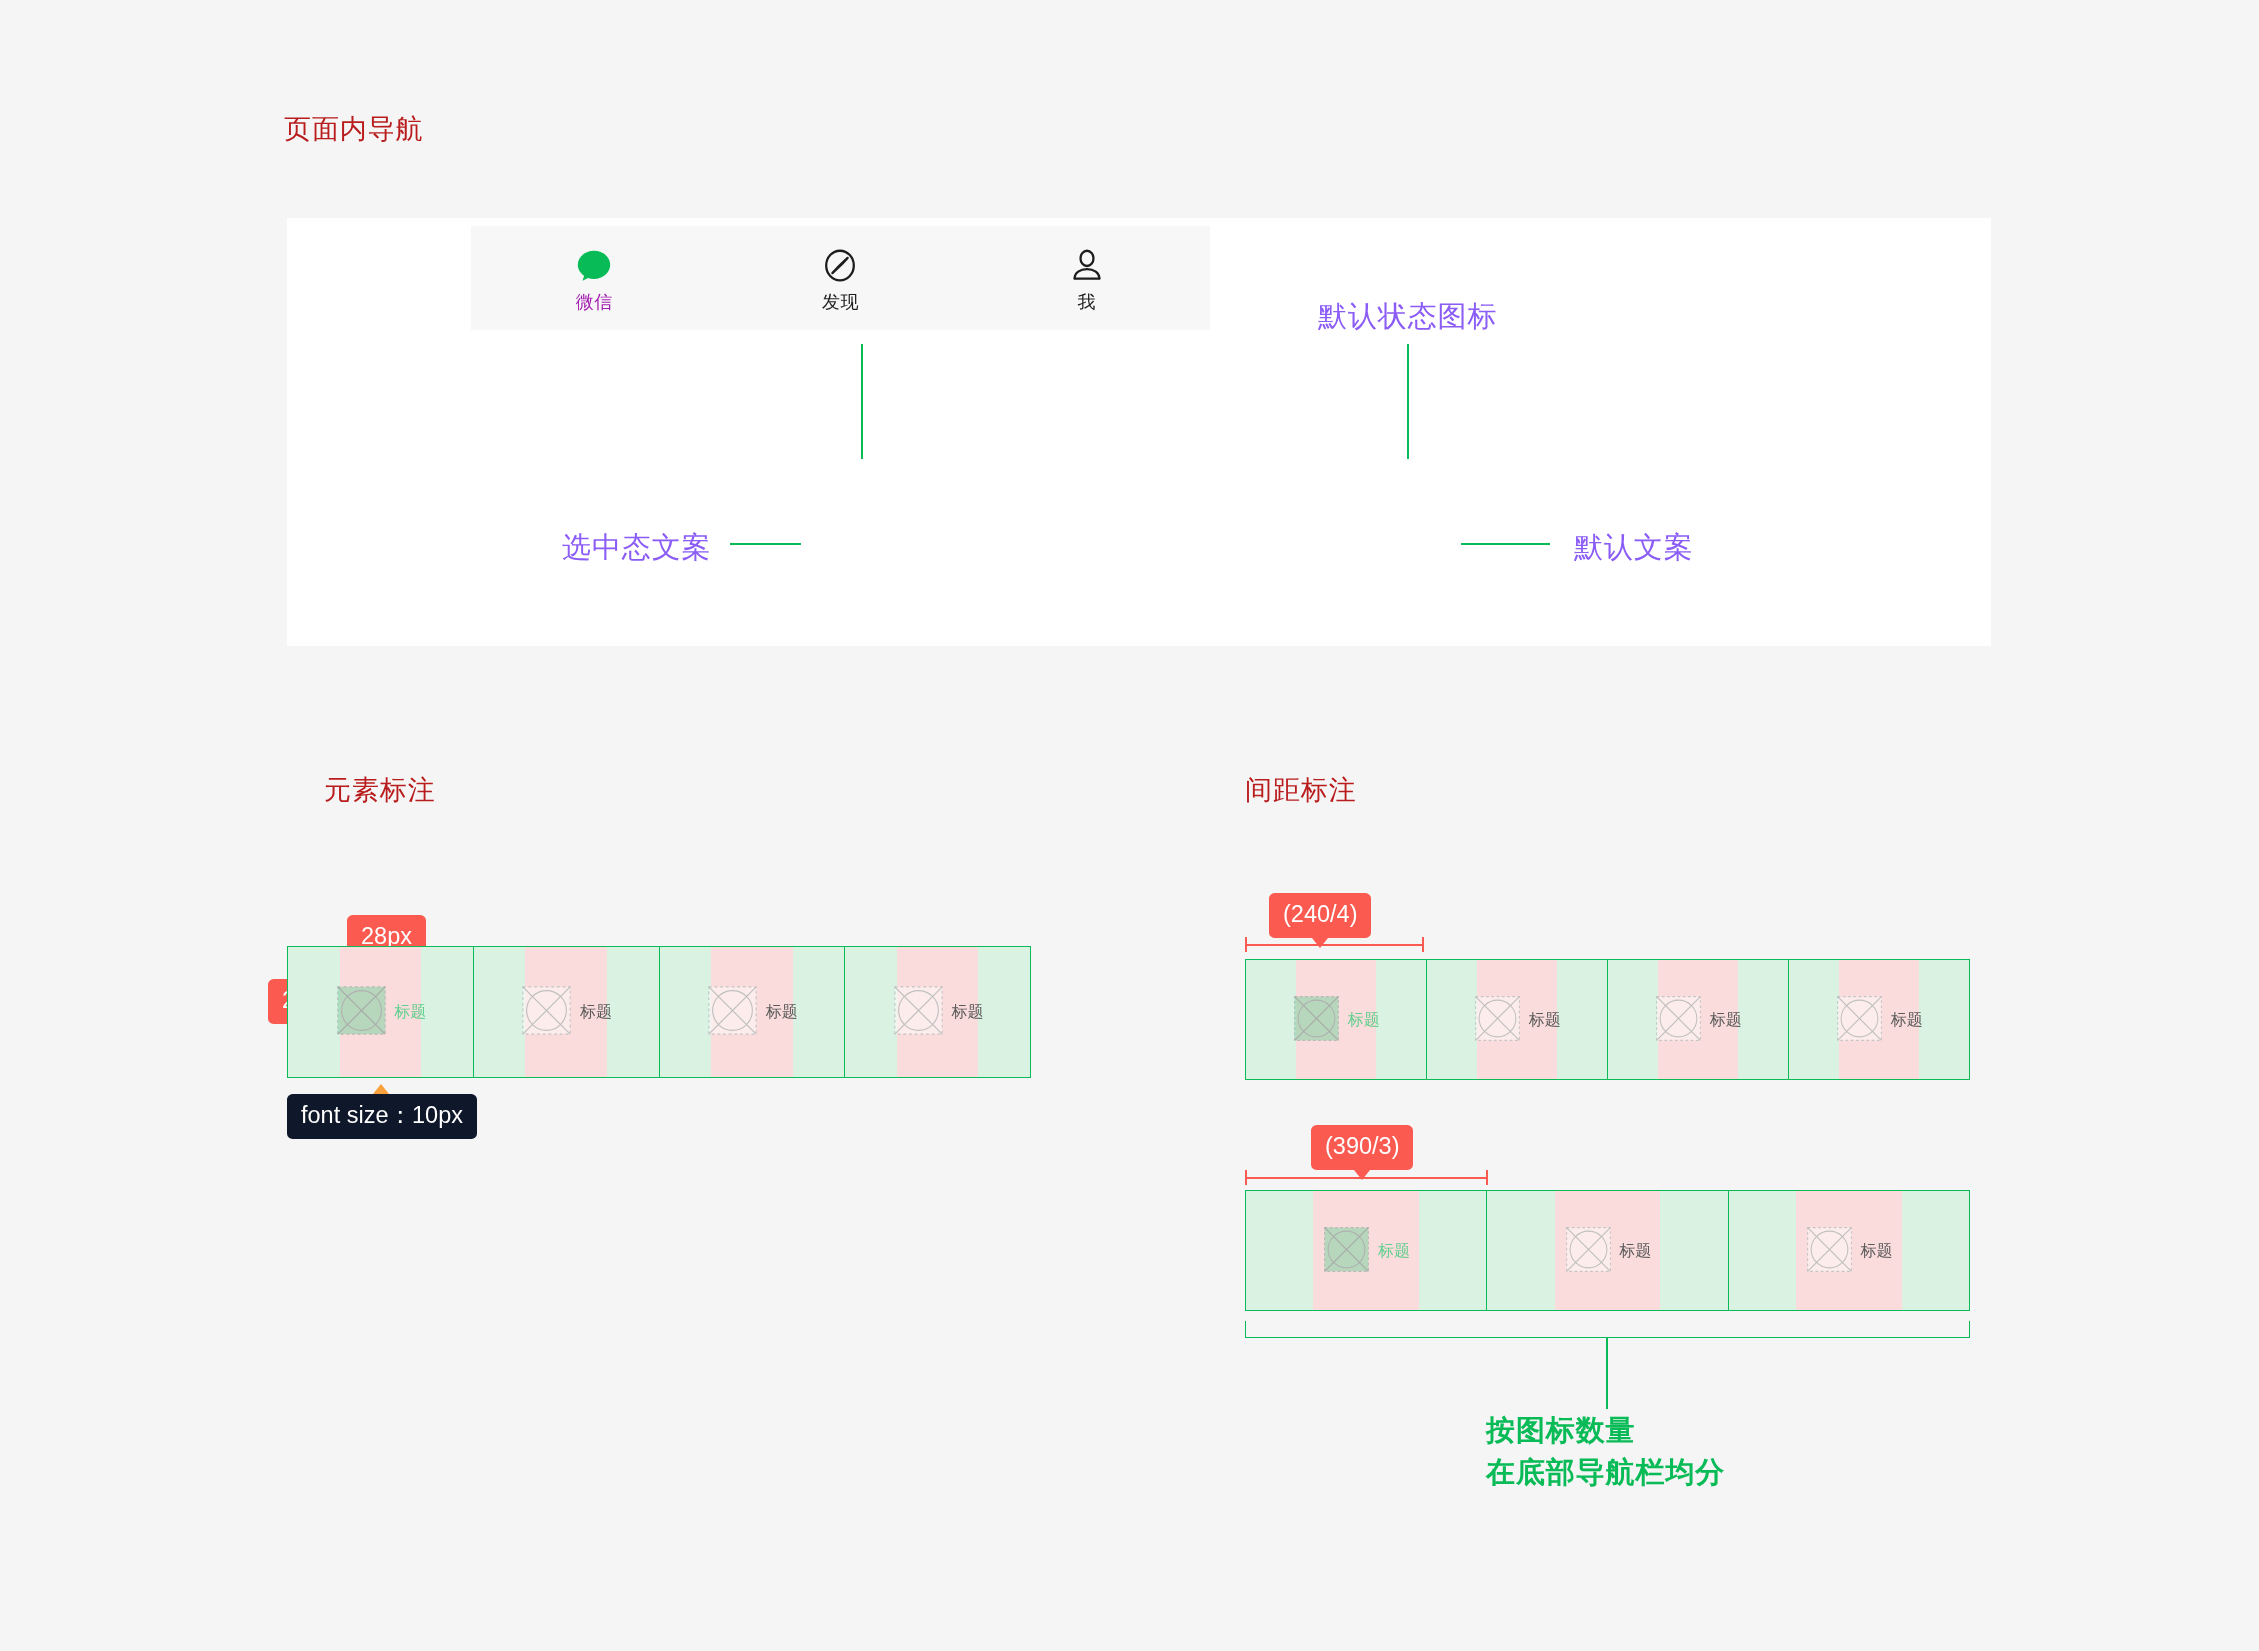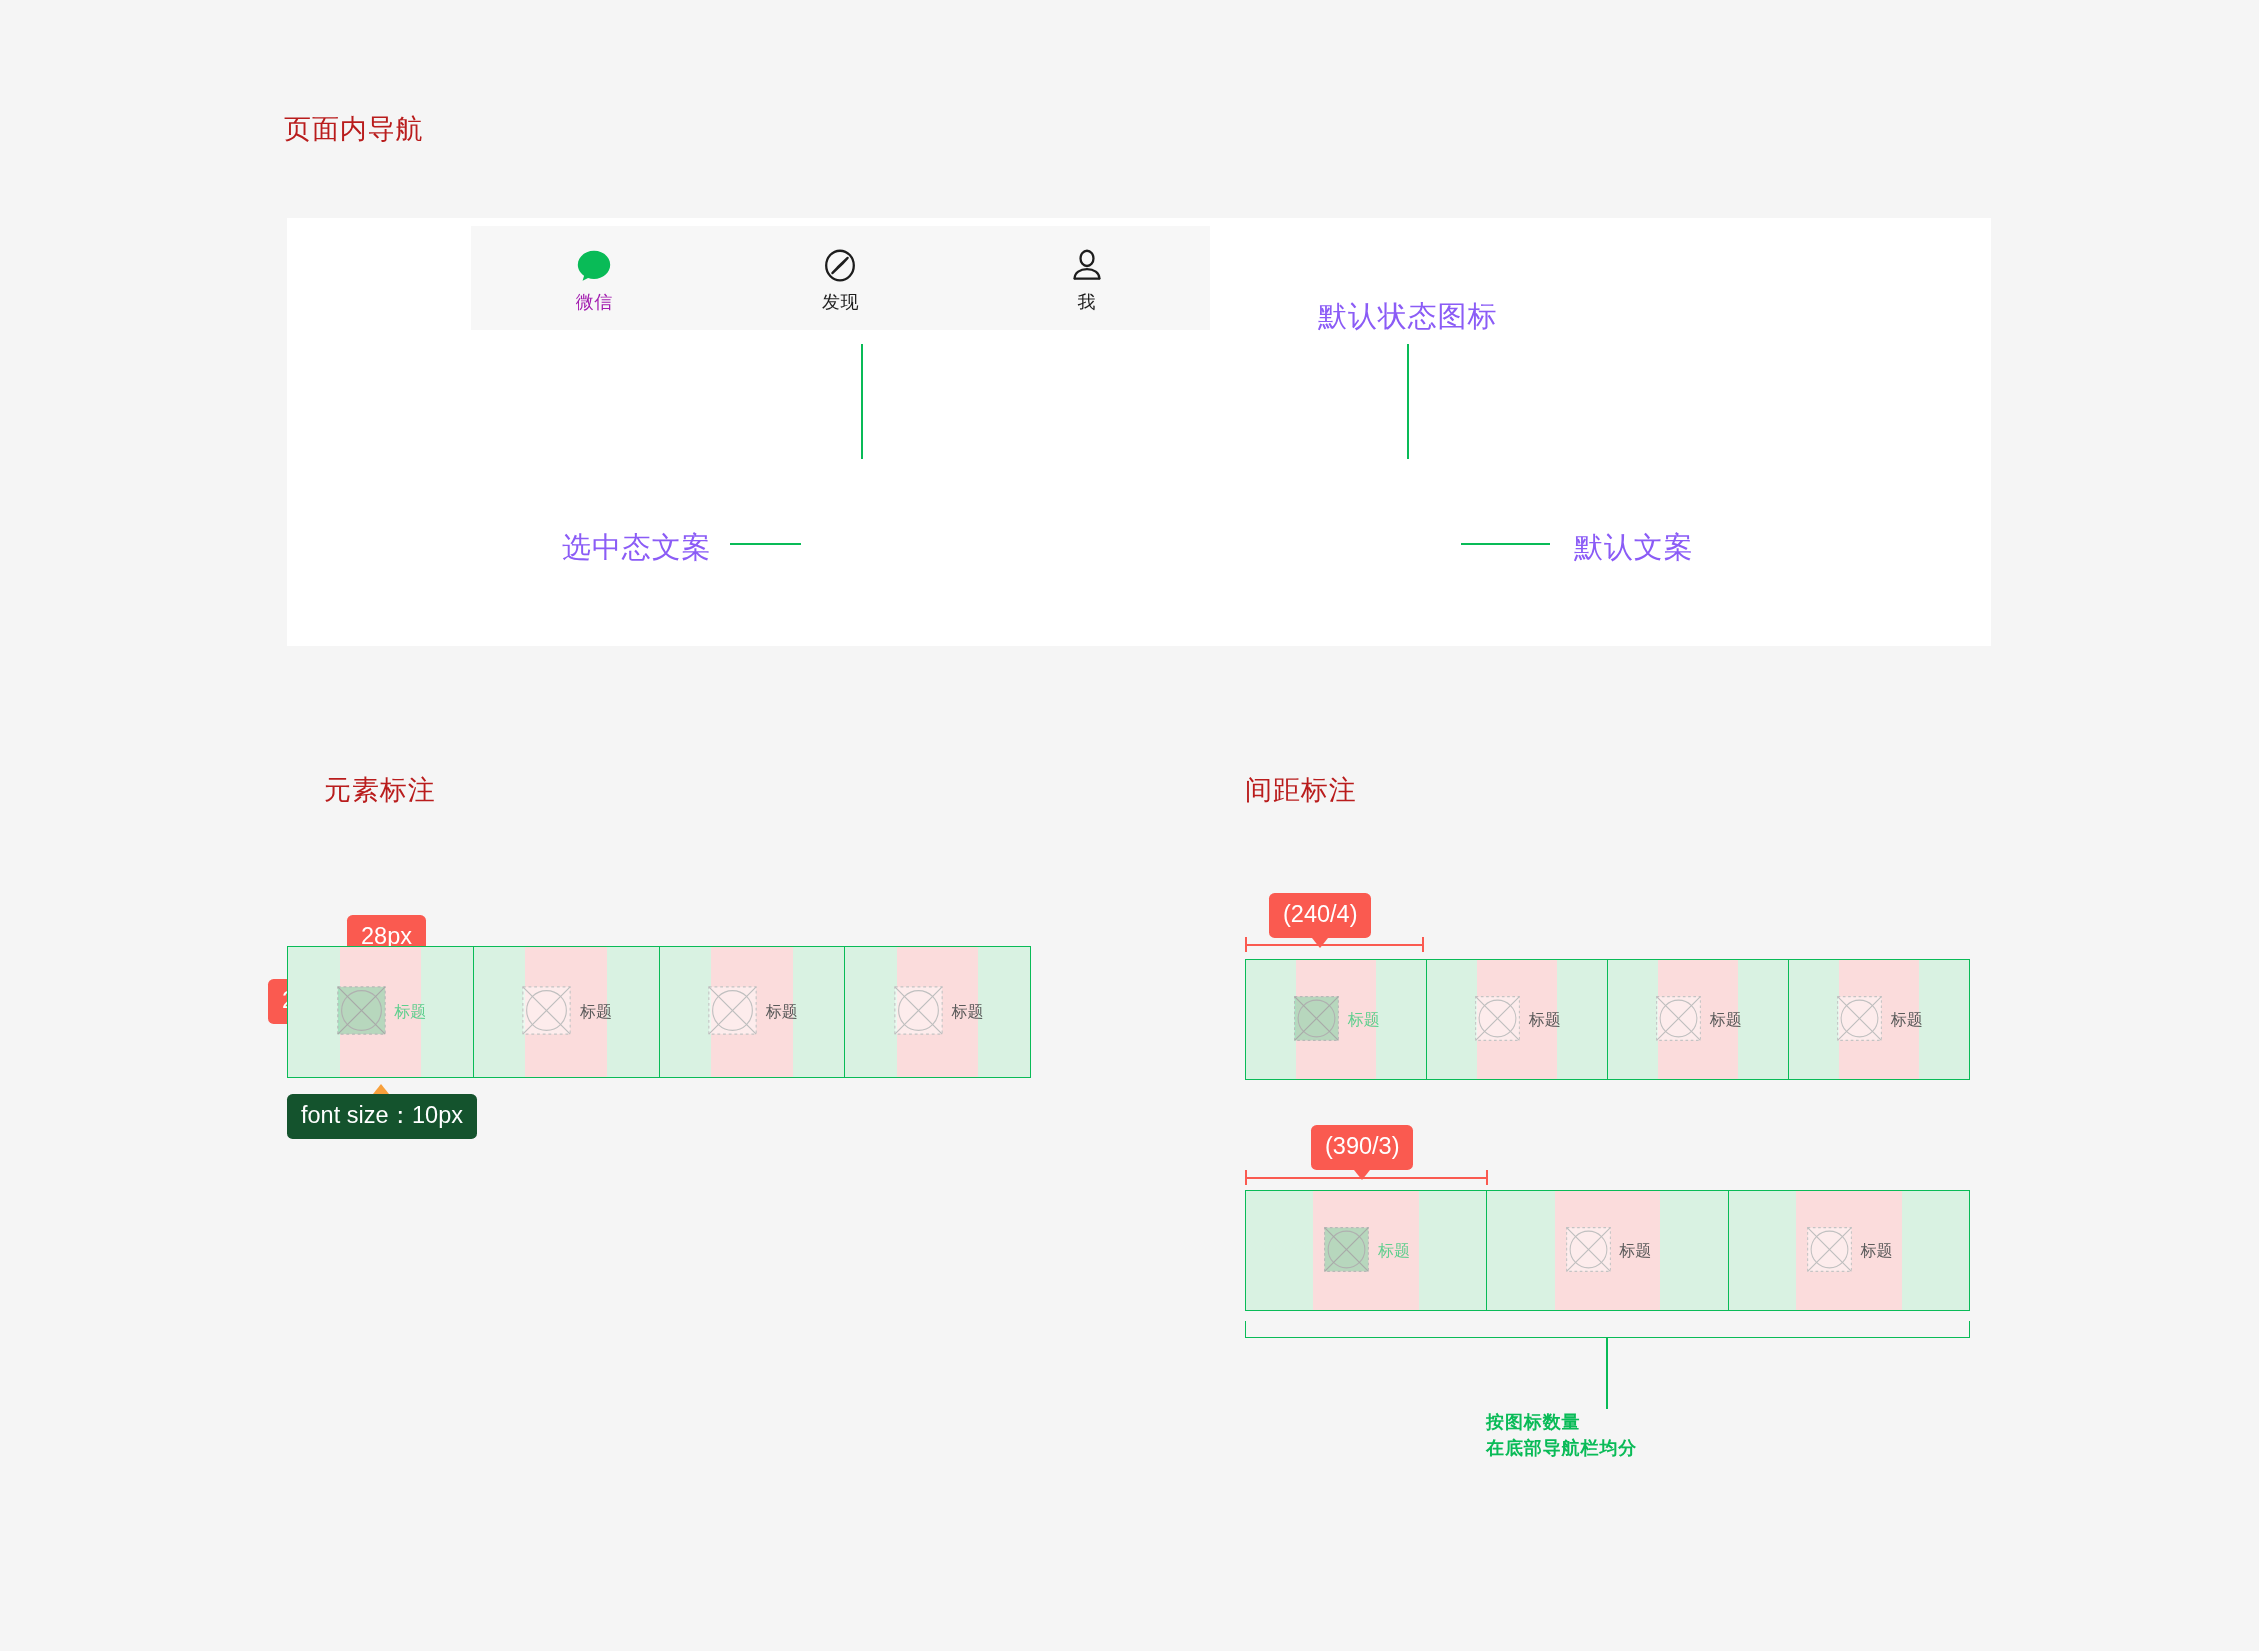--- a/index.html
+++ b/index.html
@@ -119,21 +119,21 @@
   .badge {
     position: absolute;
     color: #ffffff;
     font-size: 23.5px;
     line-height: 1;
     padding: 10.4px 14px 11.3px;
     border-radius: 5.6px;
     white-space: nowrap;
   }
   .badge.red    { background: #fa5a50; }
-  .badge.orange { background: #14532d; }
+  .badge.orange { background: #0f172a; }
   .badge::after {
     content: "";
     position: absolute;
     width: 0; height: 0;
   }
   
   .badge.pt-down::after {
     left: 50%; margin-left: -8.5px; top: 100%;
     border-left: 8.5px solid transparent;
     border-right: 8.5px solid transparent;
@@ -171,21 +171,21 @@
   
   .bracket {
     position: absolute;
     border: 1.9px solid #09bb57;
     border-top: none;
   }
   .bracket-drop { position: absolute; width: 1.9px; background: #09bb57; }
   .bracket-note {
     position: absolute;
     color: #09bb57;
-    font-size: 18px;
+    font-size: 29px;
     font-weight: bold;
     line-height: 1.45;
     letter-spacing: 0.9px;
     white-space: pre-line;
   }
 </style>
 </head>
 <body>
 
 <div class="page">

